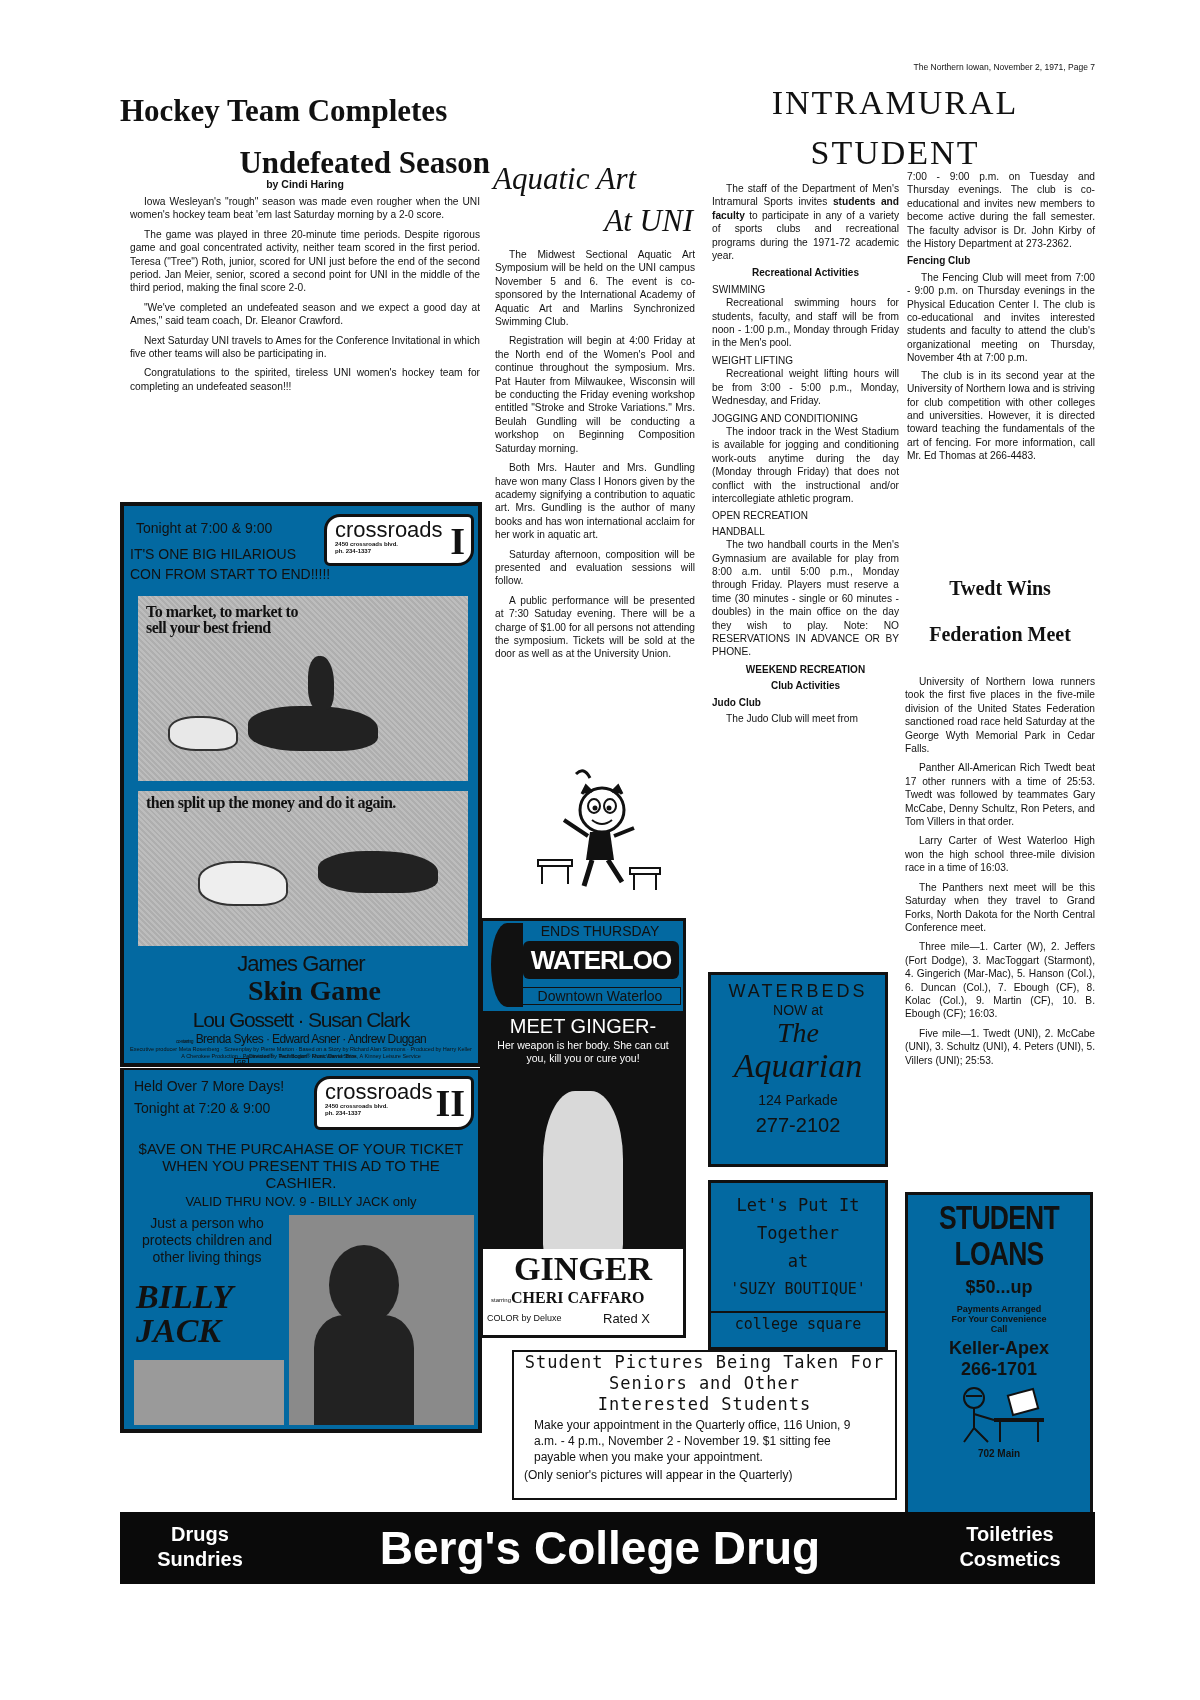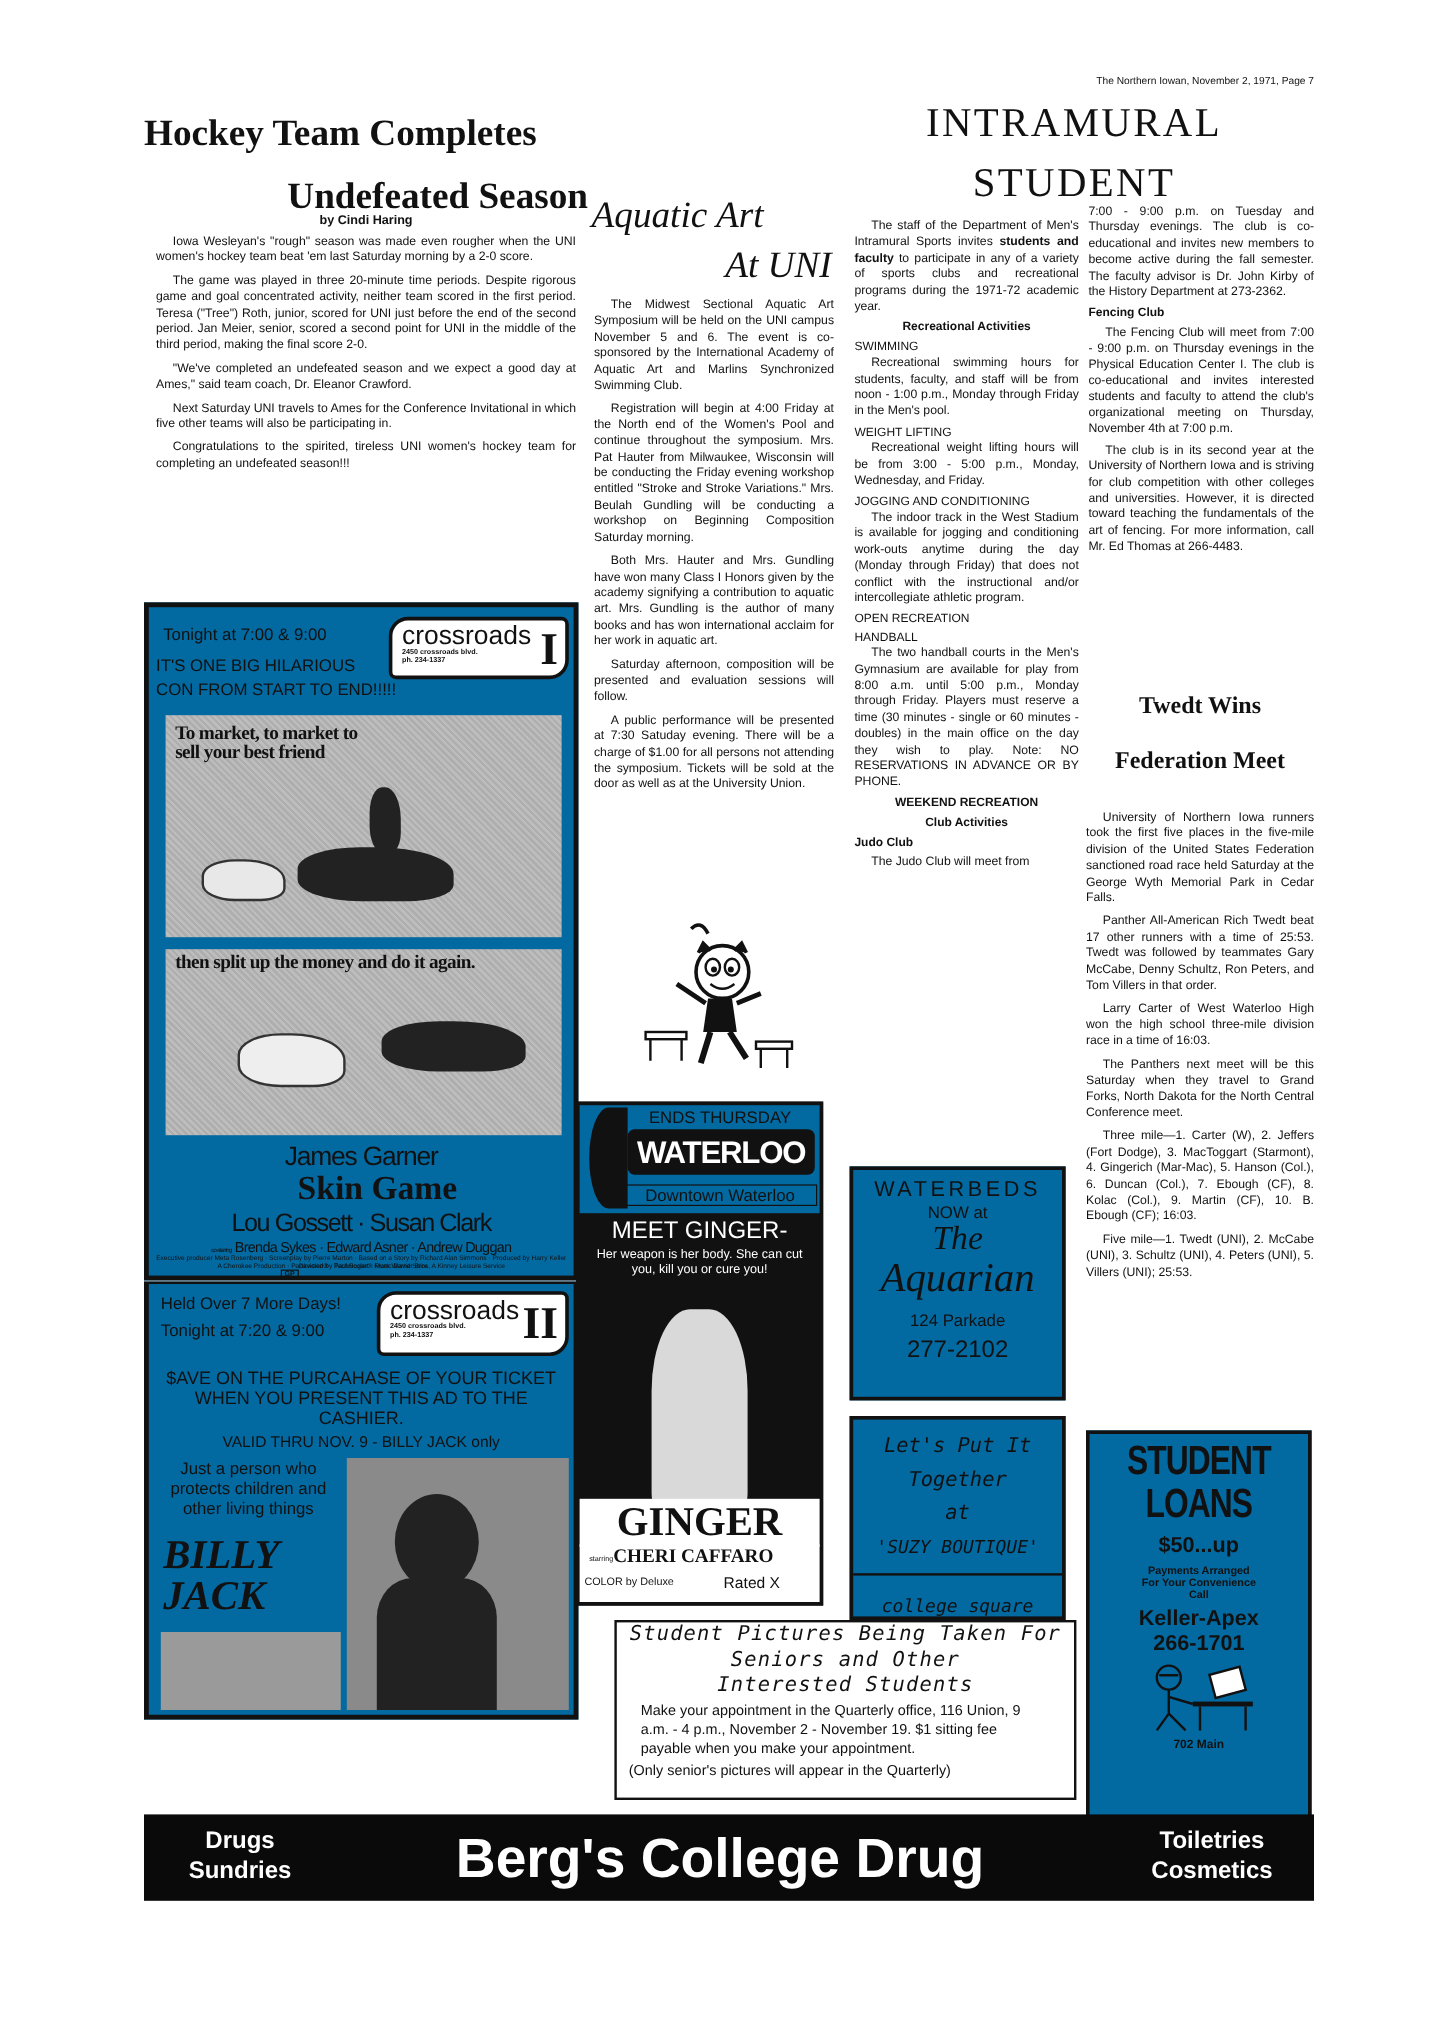--- a/index.html
+++ b/index.html
@@ -1,20 +1,20 @@
 <!DOCTYPE html>
 <html><head>
 <meta charset="utf-8">
 <style>
   * { box-sizing: border-box; margin: 0; padding: 0; }
   html, body { width: 1200px; height: 1700px; background: #ffffff; }
   body { position: relative; font-family: "Liberation Sans", sans-serif; color: #111; overflow: hidden; }
   .abs { position: absolute; }
   .serif { font-family: "Liberation Serif", "DejaVu Serif", serif; }
-  .mono { font-family: "DejaVu Sans Mono", "Liberation Mono", monospace; font-style: italic; }
+  .mono { font-family: "DejaVu Sans Mono", "Liberation Mono", monospace; }
   .body-text { font-size: 10.2px; line-height: 13.4px; text-align: justify; }
   .body-text p { text-indent: 14px; margin-bottom: 6px; }
   .center { text-align: center; }
   .bold { font-weight: bold; }
   .sub { font-size: 10px; font-weight: normal; margin-top: 2px; }
   .subbold { font-size: 10px; font-weight: bold; text-align: center; margin: 3px 0; }
   .subleft { font-size: 10px; font-weight: bold; margin: 3px 0; }
 
   .masthead { right: 105px; top: 62px; font-size: 8.5px; }
   .hl-hockey { left: 120px; top: 85px; width: 370px; font-size: 31px; font-weight: bold; line-height: 52px; }
@@ -225,21 +225,21 @@
   <div class="serif" style="font-size:34px; font-style:italic; line-height:36px;">Aquarian</div>
   <div style="font-size:14px; margin-top:8px;">124 Parkade</div>
   <div style="font-size:20px; margin-top:6px;">277-2102</div>
 </div>
 
 <div class="abs ad-box ad-suzy center mono">
   <div style="font-size:17px; margin-top:8px; line-height:28px;">Let's Put It</div>
   <div style="font-size:17px; line-height:28px;">Together</div>
   <div style="font-size:17px; line-height:28px;">at</div>
   <div style="font-size:15px; line-height:28px;">'SUZY BOUTIQUE'</div>
-  <div style="font-size:15px; margin-top:8px; border-top:2px solid #111; padding-top:16px;">college square</div>
+  <div style="font-size:15px; margin-top:8px; border-top:2px solid #111; padding-top:2px;">college square</div>
 </div>
 
 <div class="abs ad-pictures">
   <div class="center mono" style="font-size:17px; line-height:21px; letter-spacing:1px;">
     <div>Student Pictures Being Taken For</div>
     <div>Seniors and Other</div>
     <div>Interested Students</div>
   </div>
   <div style="font-size:12px; line-height:16px; padding:2px 20px;">Make your appointment in the Quarterly office, 116 Union, 9 a.m. - 4 p.m., November 2 - November 19. $1 sitting fee payable when you make your appointment.</div>
   <div style="font-size:12px; line-height:16px; padding:0 10px;">(Only senior's pictures will appear in the Quarterly)</div>

